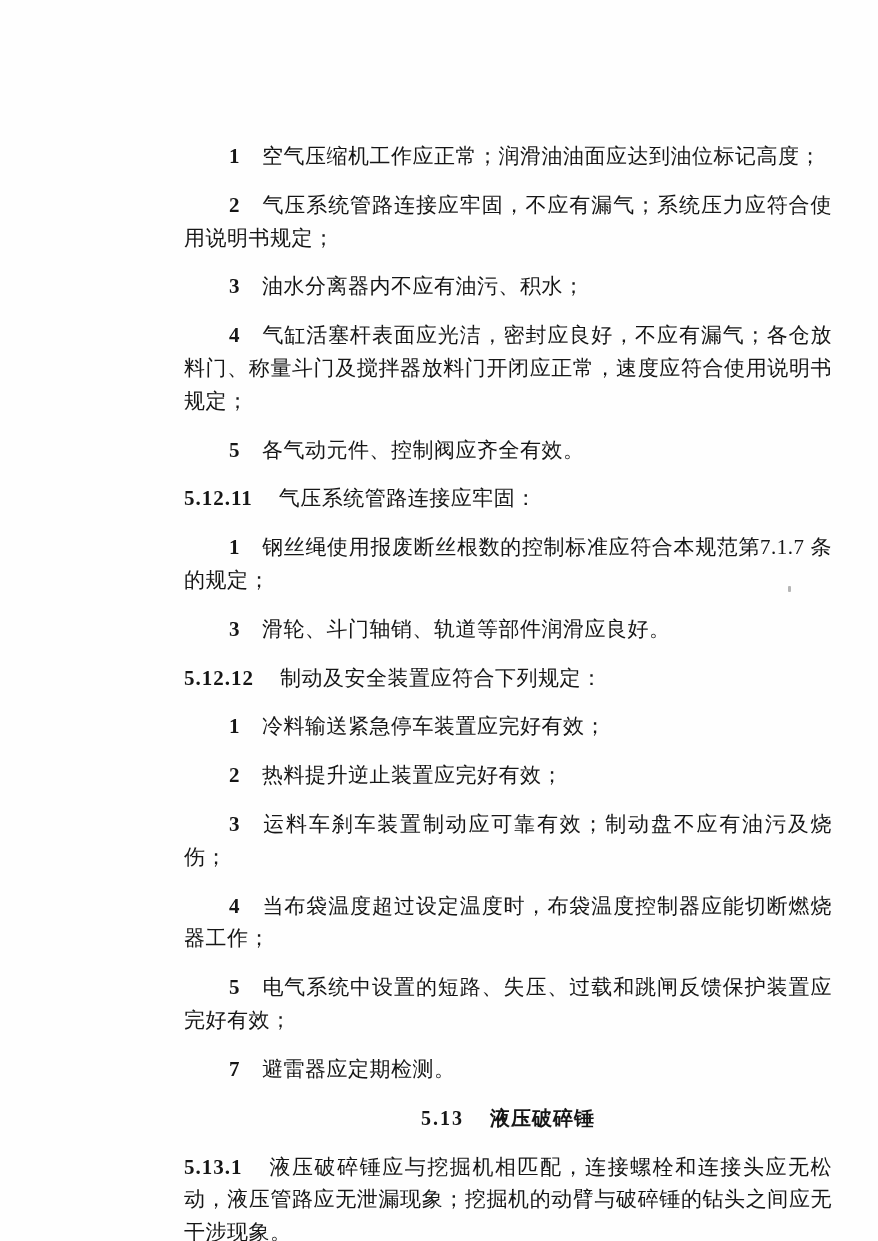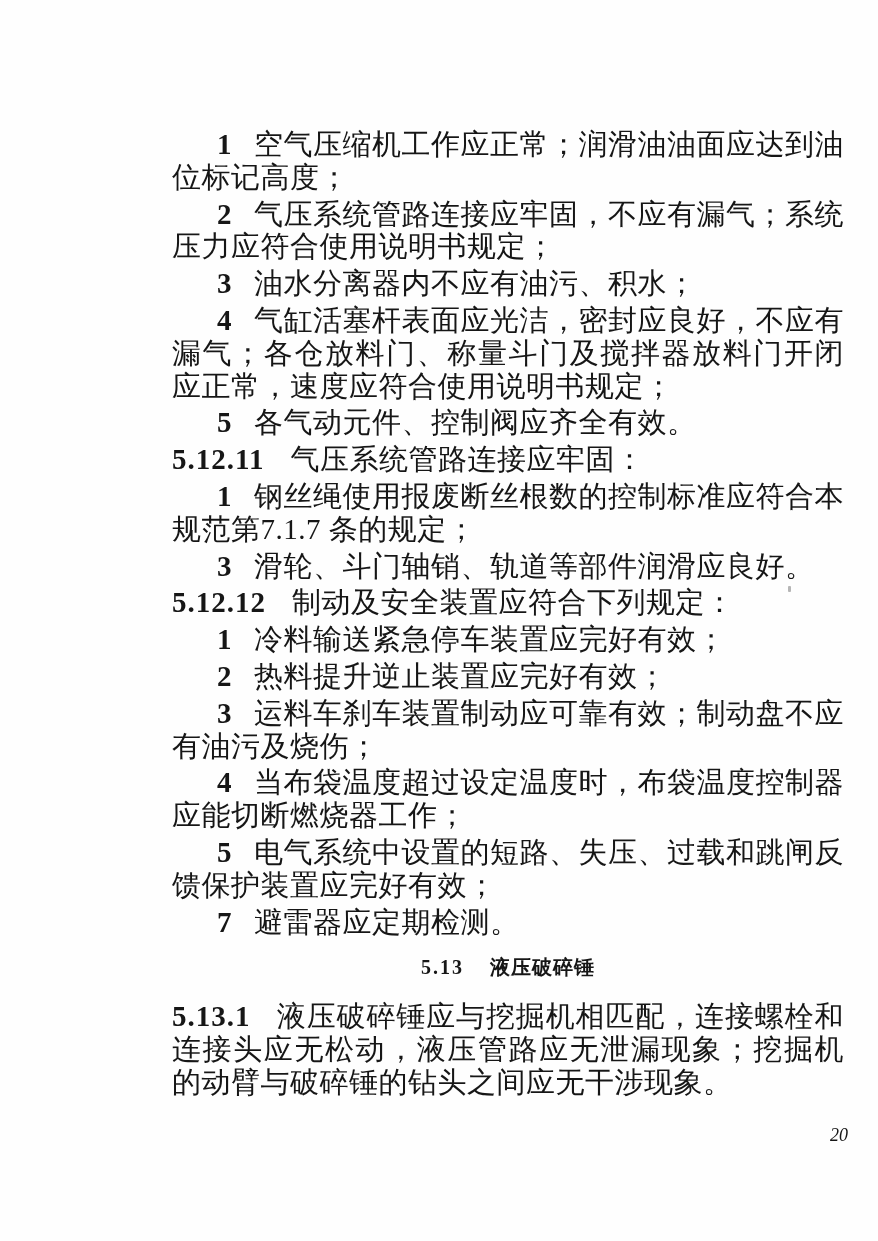--- a/index.html
+++ b/index.html
@@ -16,22 +16,22 @@
     font-family: "Liberation Serif", "DejaVu Serif", serif;
     color: #161616;
   }
   .column {
     position: absolute;
     left: 168px;
     top: 124px;
     width: 680px;
   }
   .para {
-    margin: 4px;
-    font-size: 29px;
+    margin: 16px;
+    font-size: 21px;
     line-height: 32.8px;
     text-align: justify;
     text-justify: inter-character;
     letter-spacing: 0.5px;
   }
   .item {
     text-indent: 45px;
   }
   .item .num {
     font-weight: bold;

